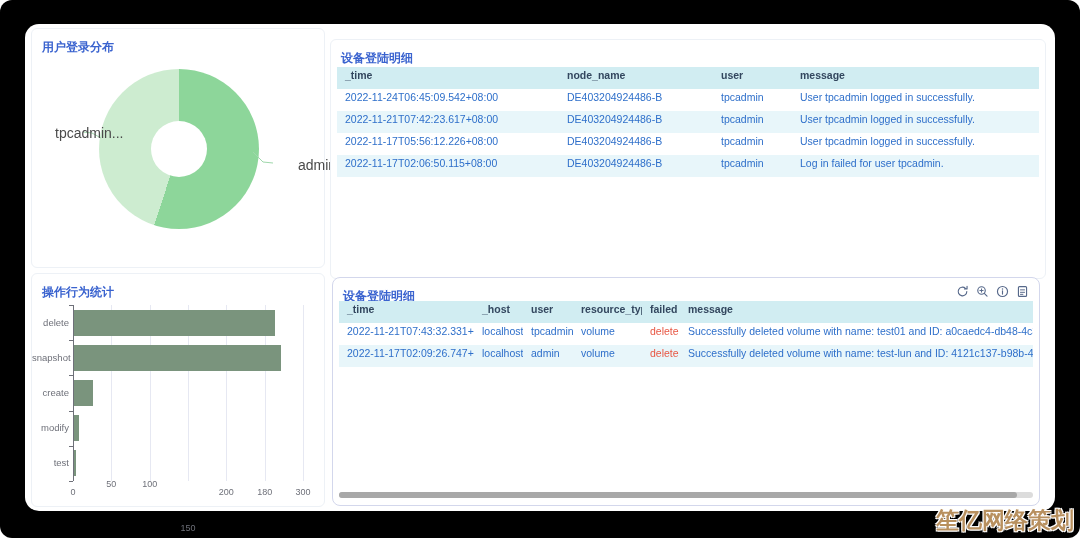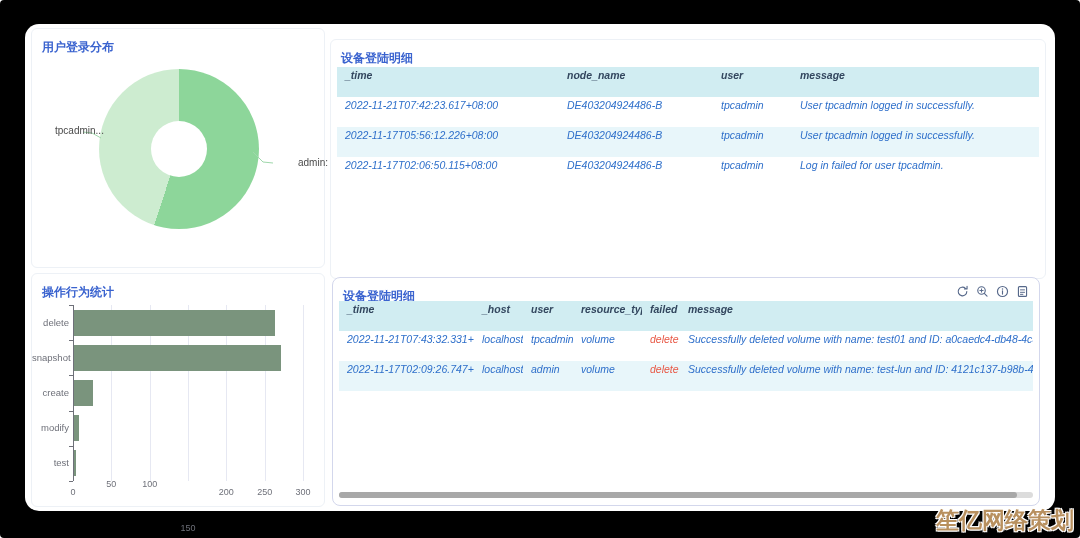--- a/index.html
+++ b/index.html
@@ -1,40 +1,40 @@
 <!DOCTYPE html>
 <html><head>
 <meta charset="utf-8">
 <style>
   * { margin:0; padding:0; box-sizing:border-box; }
   html,body { background:#fff; }
   body { font-family:"Liberation Sans","DejaVu Sans",sans-serif; }
-  .stage { position:relative; width:1080px; height:538px; background:#000; border-radius:4px; overflow:hidden; }
+  .stage { position:relative; width:1080px; height:538px; background:#000; border-radius:12px; overflow:hidden; }
   .card { position:absolute; left:25px; top:24px; width:1030px; height:487px; background:#fff; border-radius:14px; }
 
   .panel { position:absolute; background:#fff; border:1px solid #edf1f6; border-radius:6px; }
   .panel h3 { font-size:12px; font-weight:bold; color:#3a63cf; position:absolute; left:10px; top:10px; white-space:nowrap; }
 
   .pie-panel   { left:6px;   top:4px;   width:294px; height:240px; }
   .dev-panel   { left:305px; top:4px;   width:716px; height:240px;margin-top:11px; }
   .bar-panel   { left:6px;   top:249px; width:294px; height:234px; }
   .op-panel    { left:307px; top:253px; width:708px; height:229px; border:1px solid #d3d7ec; border-radius:8px; }
 
   
   .donut { position:absolute; left:67px; top:40px; width:160px; height:160px; border-radius:50%; }
   .donut::after { content:""; position:absolute; left:52px; top:52px; width:56px; height:56px; border-radius:50%; background:#fff; }
   .pie-lines { position:absolute; left:0; top:0; width:294px; height:240px; pointer-events:none; }
-  .pie-label { position:absolute; font-size:10px; color:#4a4a4a; white-space:nowrap;padding-left:23px; }
+  .pie-label { position:absolute; font-size:14px; color:#4a4a4a; white-space:nowrap;padding-left:23px; }
   .pie-label.left  { left:0; top:96px; width:49px; text-align:right; }
   .pie-label.right { left:243px; top:128px; }
 
   
   table { border-collapse:collapse; table-layout:fixed; width:calc(100% - 12px); margin:0 6px; }
   th { background:#d1edf2; color:#33475f; font-weight:bold; text-align:left; }
-  th, td { font-size:10.5px; height:20px; padding:2px 4px 16px 8px; white-space:nowrap; overflow:hidden;font-style:italic; }
+  th, td { font-size:10.5px; height:20px; padding:2px 4px 8px 8px; white-space:nowrap; overflow:hidden; }
   td { color:#2e6fca; }
   tbody tr:nth-child(even) { background:#e8f6fa; }
   td.red { color:#e85744; }
   .dev-table-wrap { position:absolute; left:0; top:27px; width:100%; }
   .op-table-wrap  { position:absolute; left:0; top:23px; width:100%; }
   #device-table th:nth-child(1){width:222px} #device-table th:nth-child(2){width:154px}
   #device-table th:nth-child(3){width:79px}
   #op-table th:nth-child(1){width:135px} #op-table th:nth-child(2){width:49px}
   #op-table th:nth-child(3){width:50px}  #op-table th:nth-child(4){width:69px}
   #op-table th:nth-child(5){width:38px}
@@ -82,20 +82,26 @@
         <table id="device-table">
             <thead>
               <tr>
                 <th>_time</th>
                 <th>node_name</th>
                 <th>user</th>
                 <th>message</th>
               </tr>
             </thead>
             <tbody>
+              <tr>
+                <td>2022-11-24T06:45:09.542+08:00</td>
+                <td>DE403204924486-B</td>
+                <td>tpcadmin</td>
+                <td>User tpcadmin logged in successfully.</td>
+              </tr>
               <tr>
                 <td>2022-11-21T07:42:23.617+08:00</td>
                 <td>DE403204924486-B</td>
                 <td>tpcadmin</td>
                 <td>User tpcadmin logged in successfully.</td>
               </tr>
               <tr>
                 <td>2022-11-17T05:56:12.226+08:00</td>
                 <td>DE403204924486-B</td>
                 <td>tpcadmin</td>
@@ -118,21 +124,21 @@
           <div class="x-label" style="left: 41px; top: 213px;">0</div>
           <div class="gridline" style="left: 79.3333px; top: 31px; height: 176px;"></div>
           <div class="x-label" style="left: 79.3333px; top: 205px;">50</div>
           <div class="gridline" style="left: 117.667px; top: 31px; height: 176px;"></div>
           <div class="x-label" style="left: 117.667px; top: 205px;">100</div>
           <div class="gridline" style="left: 156px; top: 31px; height: 176px;"></div>
           <div class="x-label" style="left: 156px; top: 213px; margin-top: 36px;">150</div>
           <div class="gridline" style="left: 194.333px; top: 31px; height: 176px;"></div>
           <div class="x-label" style="left: 194.333px; top: 213px;">200</div>
           <div class="gridline" style="left: 232.667px; top: 31px; height: 176px;"></div>
-          <div class="x-label" style="left: 232.667px; top: 213px;">250</div>
+          <div class="x-label" style="left: 232.667px; top: 213px;">180</div>
           <div class="gridline" style="left: 271px; top: 31px; height: 176px;"></div>
           <div class="x-label" style="left: 271px; top: 213px;">300</div>
           <div class="axis-y" style="left: 41px; top: 31px; height: 176px;"></div>
           <div class="ytick" style="left: 37px; top: 31px;"></div>
           <div class="ytick" style="left: 37px; top: 66.2px;"></div>
           <div class="ytick" style="left: 37px; top: 101.4px;"></div>
           <div class="ytick" style="left: 37px; top: 136.6px;"></div>
           <div class="ytick" style="left: 37px; top: 171.8px;"></div>
           <div class="ytick" style="left: 37px; top: 207px;"></div>
           <div class="bar" style="left: 42px; top: 35.6px; width: 200.867px; height: 26px; background: rgb(122, 148, 125);"></div>

